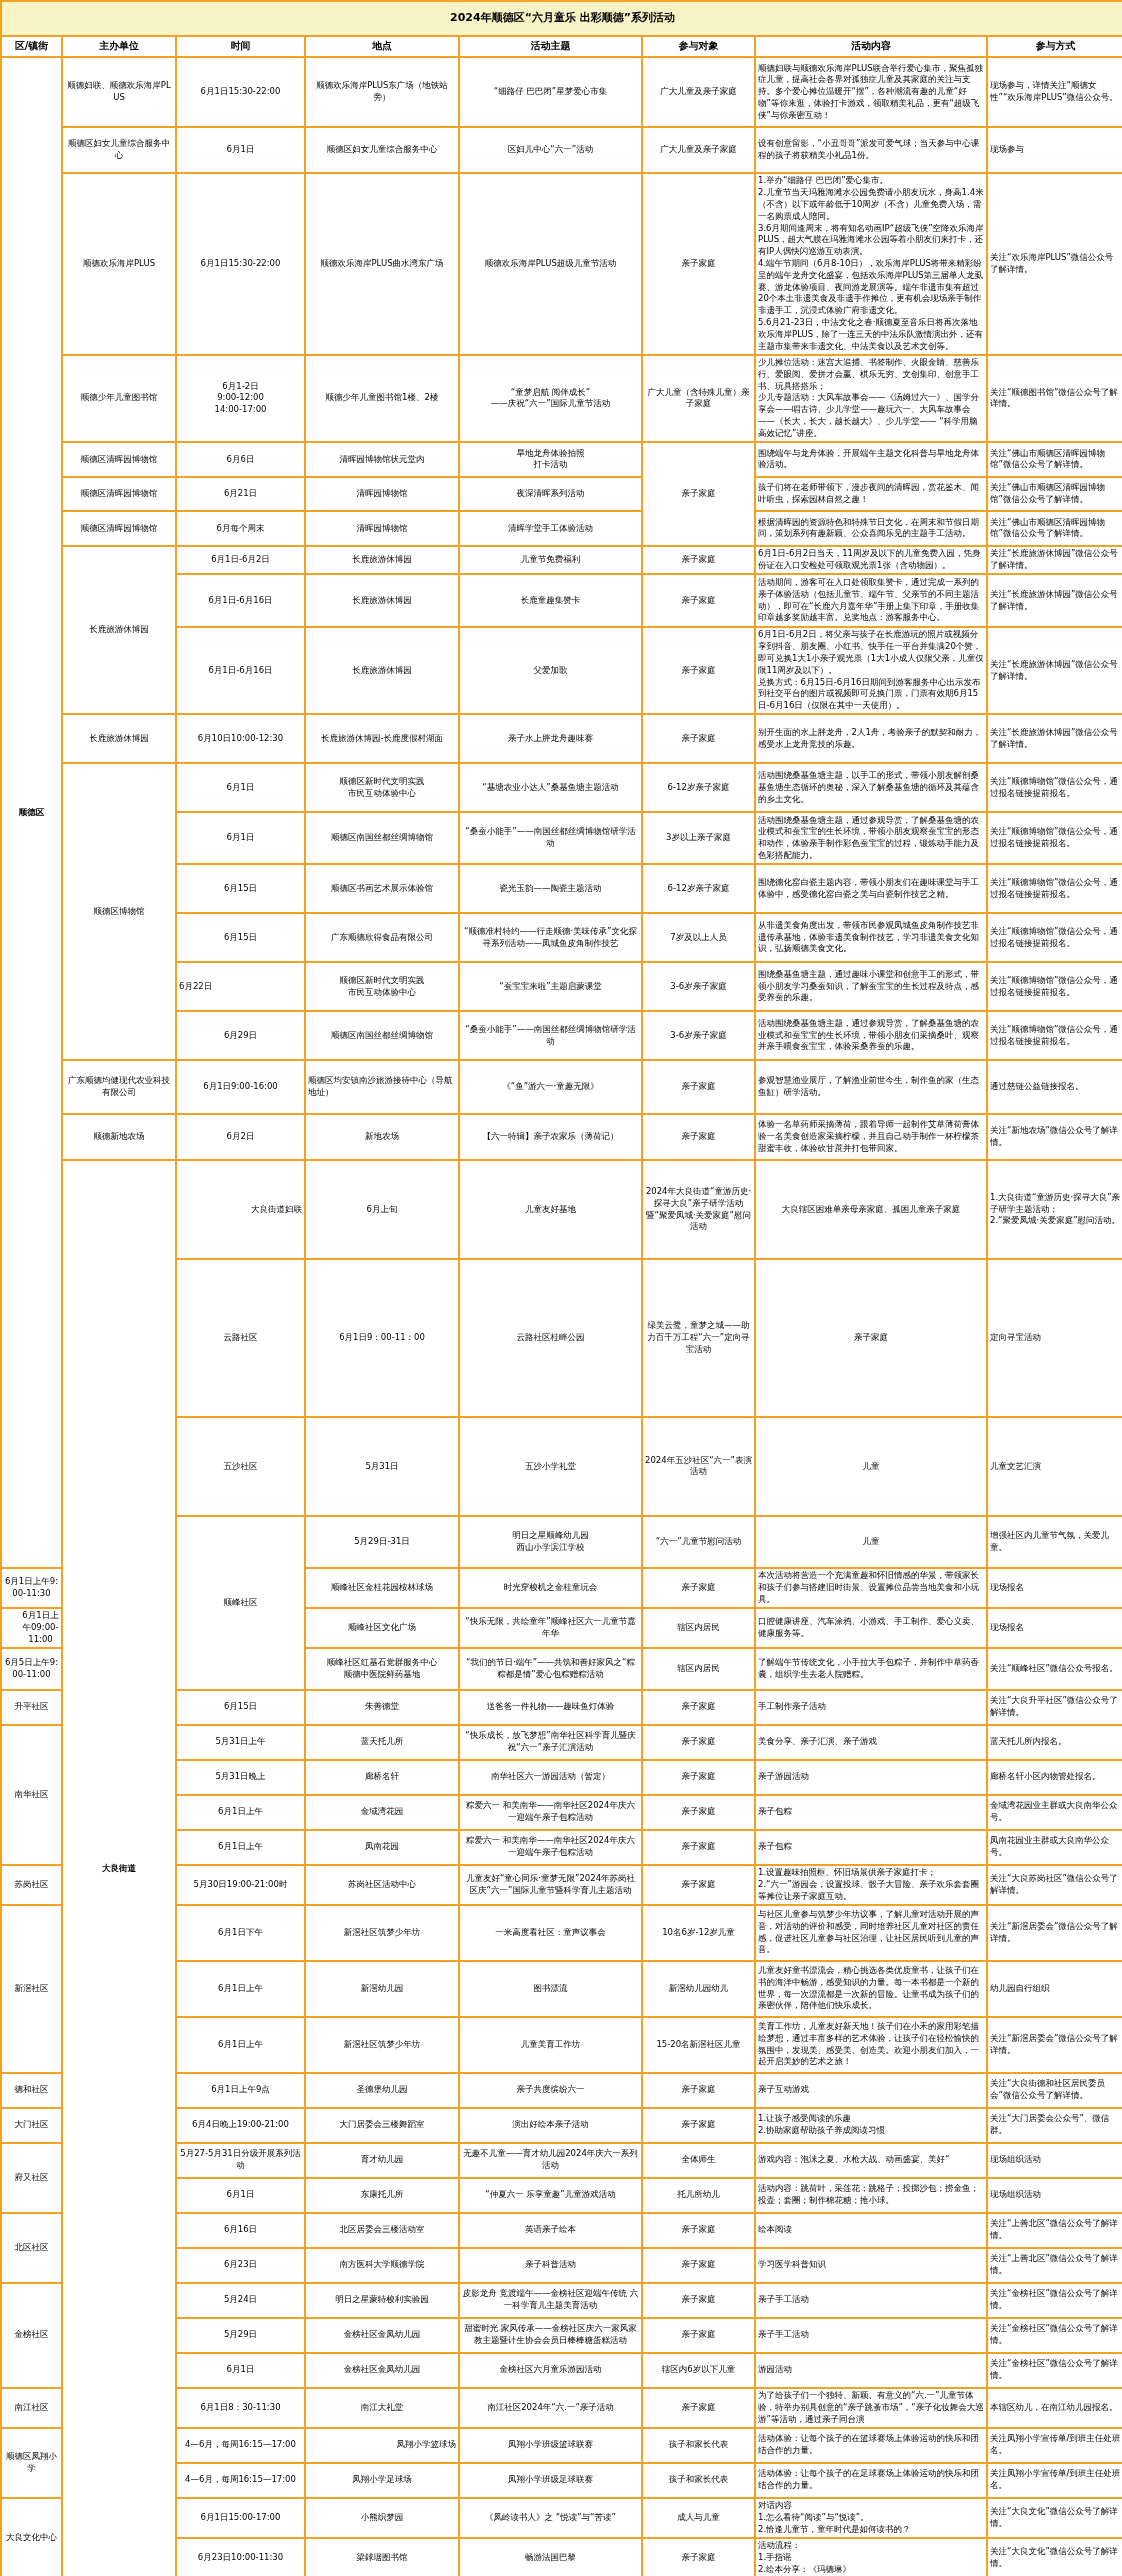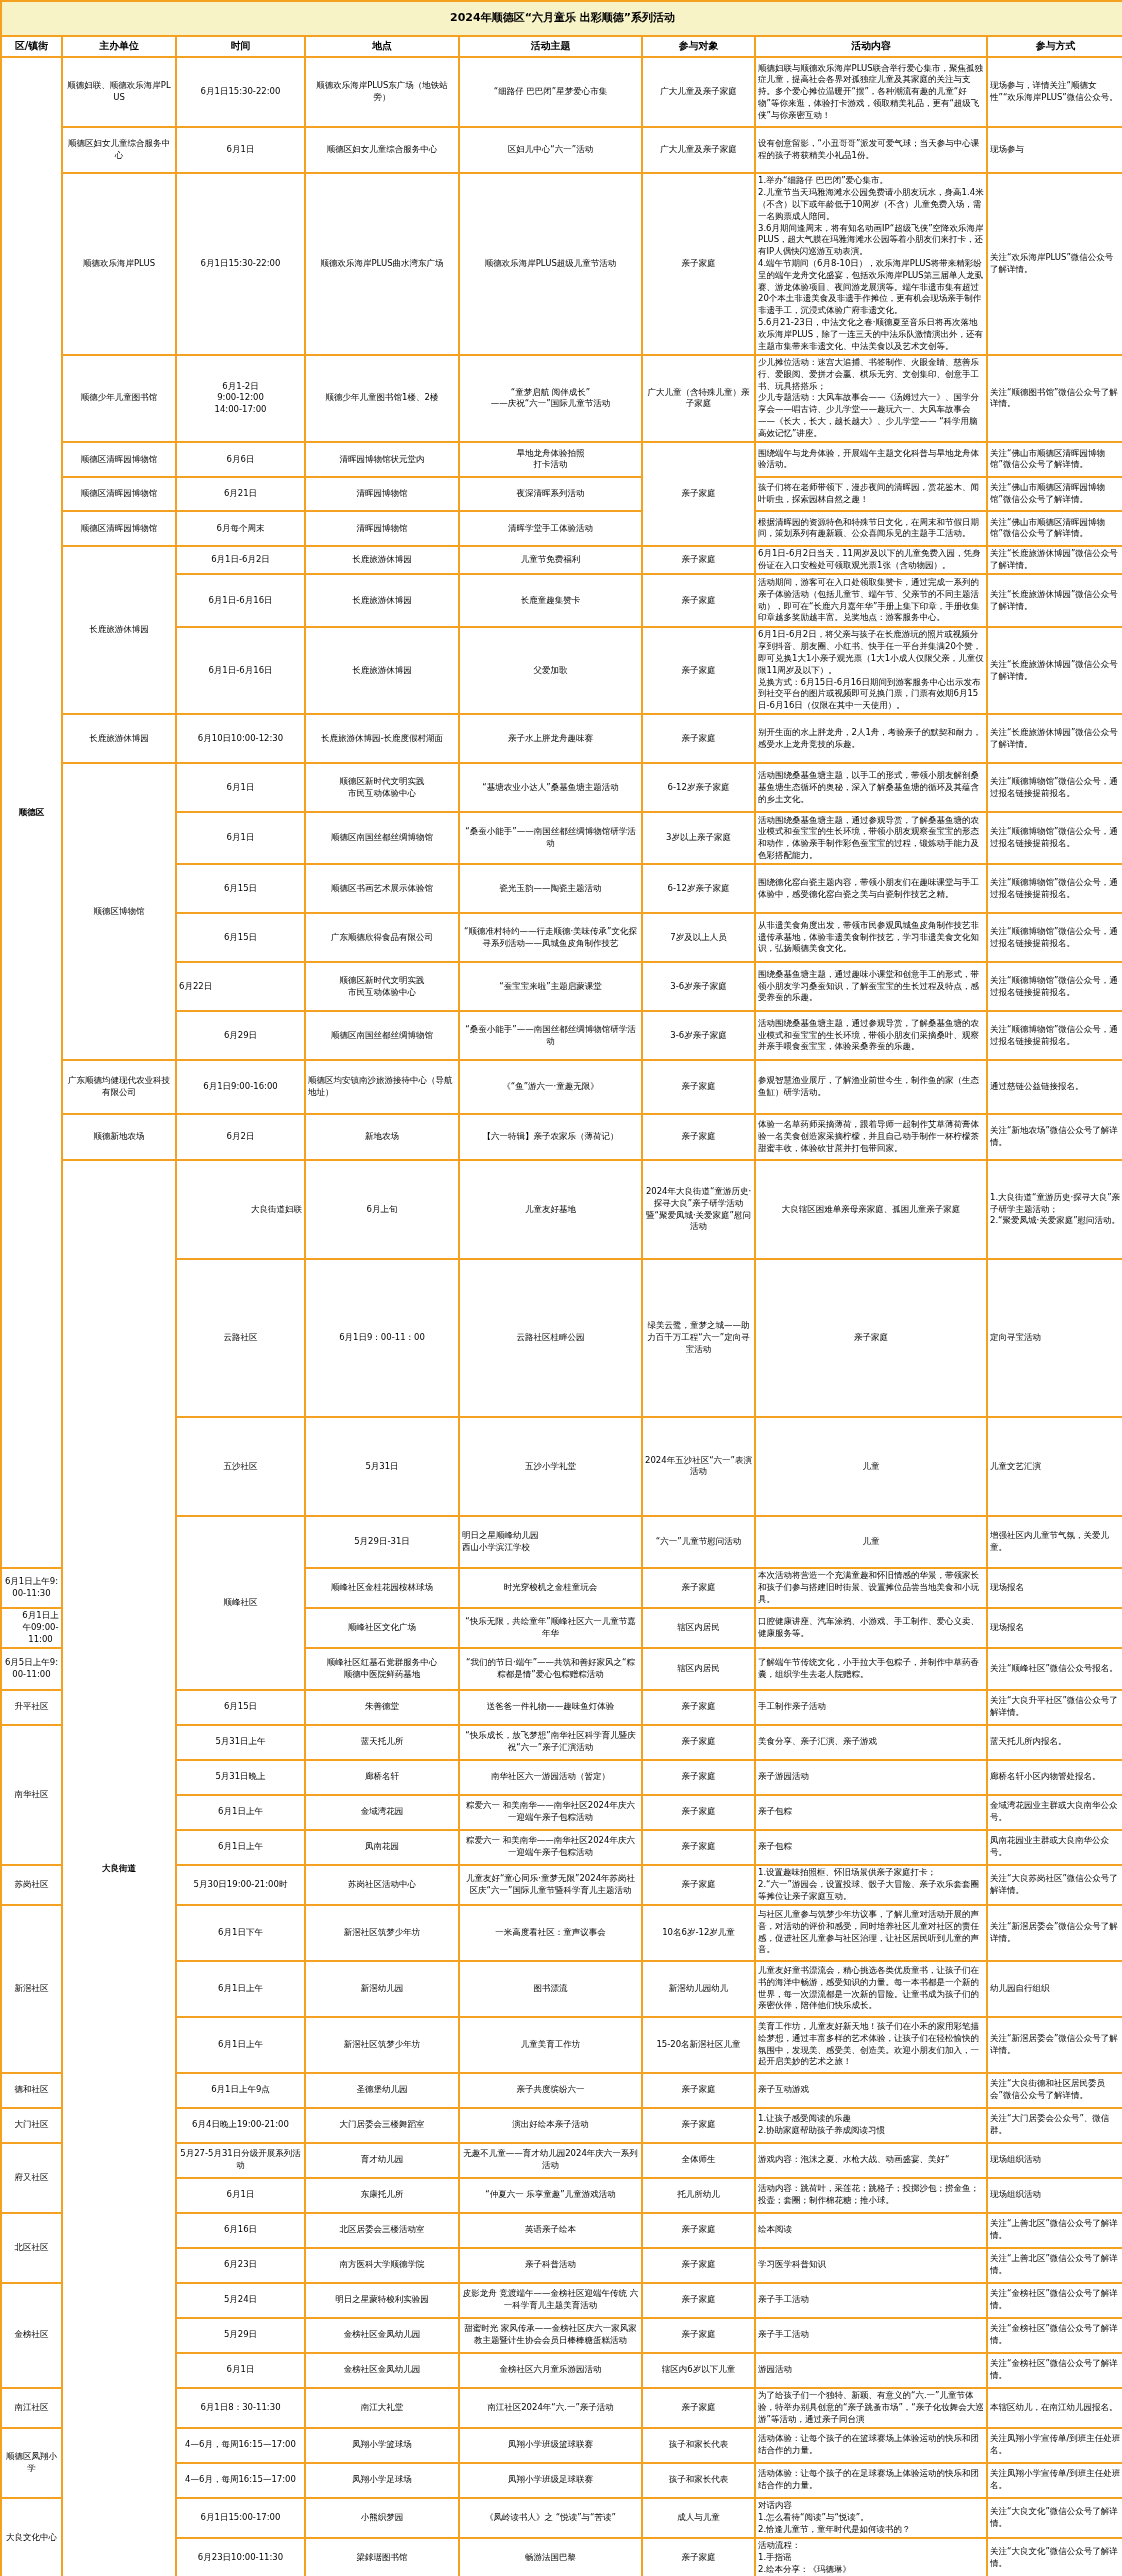--- a/index.html
+++ b/index.html
@@ -242,21 +242,21 @@
         <td class="c l" style="text-align: center;">5月31日</td>
         <td class="c l" style="text-align: center;">五沙小学礼堂</td>
         <td class="c l" style="text-align: center;">2024年五沙社区“六一”表演活动</td>
         <td class="c l" style="text-align: center;">儿童</td>
         <td class="l">儿童文艺汇演</td>
         <td class="l">社区邀请表演嘉宾。</td>
       </tr>
       <tr style="height: 35px;">
         <td class="c l" rowspan="4" style="text-align: center;">顺峰社区</td>
         <td class="c l" style="text-align: center;">5月29日-31日</td>
-        <td class="c l" style="text-align: left; font-family: Liberation Serif, serif;">明日之星顺峰幼儿园
+        <td class="c l" style="text-align: center; font-family: Liberation Serif, serif;">明日之星顺峰幼儿园
 西山小学滨江学校</td>
         <td class="c l" style="text-align: center;">“六一”儿童节慰问活动</td>
         <td class="c l" style="text-align: center;">儿童</td>
         <td class="l">增强社区内儿童节气氛，关爱儿童。</td>
         <td class="l">慰问形式</td>
       </tr>
       <tr style="height: 39px;">
         <td class="c l" style="text-align: center;">6月1日上午9:00-11:30</td>
         <td class="c l" style="text-align: center;">顺峰社区金桂花园桉林球场</td>
         <td class="c l" style="text-align: center;">时光穿梭机之金桂童玩会</td>
@@ -441,21 +441,21 @@
         <td class="c l" style="text-align: center;">6月1日8：30-11:30</td>
         <td class="c l" style="text-align: center;">南江大礼堂</td>
         <td class="c l" style="text-align: center;">南江社区2024年“六.一”亲子活动</td>
         <td class="c l" style="text-align: center;">亲子家庭</td>
         <td class="l">为了给孩子们一个独特、新颖、有意义的“六.一”儿童节体验，特举办别具创意的“亲子跳蚤市场”，“亲子化妆舞会大巡游”等活动，通过亲子同台演</td>
         <td class="l">本辖区幼儿，在南江幼儿园报名。</td>
       </tr>
       <tr style="height: 35px;">
         <td class="c l" rowspan="2" style="text-align: center;">顺德区凤翔小学</td>
         <td class="c l" style="text-align: center;">4—6月，每周16:15—17:00</td>
-        <td class="c l" style="text-align: center; margin-left: 24px;">凤翔小学篮球场</td>
+        <td class="c l" style="text-align: right; margin-left: 24px;">凤翔小学篮球场</td>
         <td class="c l" style="text-align: center;">凤翔小学班级篮球联赛</td>
         <td class="c l" style="text-align: center;">孩子和家长代表</td>
         <td class="l">活动体验：让每个孩子的在篮球赛场上体验运动的快乐和团结合作的力量。</td>
         <td class="l">关注凤翔小学宣传单/到班主任处班名。</td>
       </tr>
       <tr style="height: 35px;">
         <td class="c l" style="text-align: center;">4—6月，每周16:15—17:00</td>
         <td class="c l" style="text-align: center;">凤翔小学足球场</td>
         <td class="c l" style="text-align: center;">凤翔小学班级足球联赛</td>
         <td class="c l" style="text-align: center;">孩子和家长代表</td>

